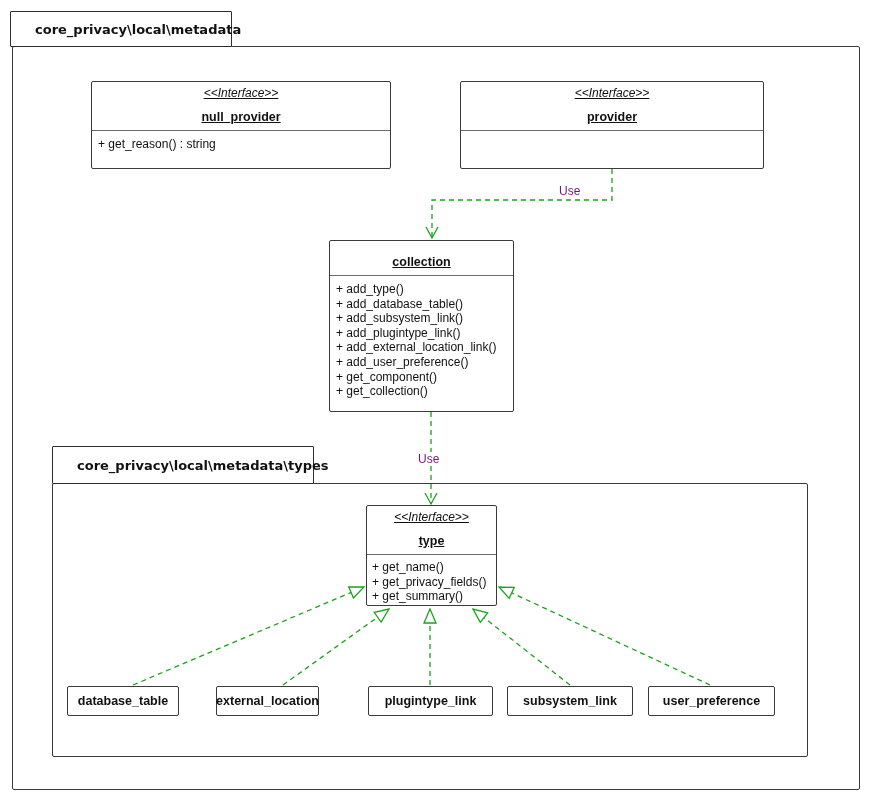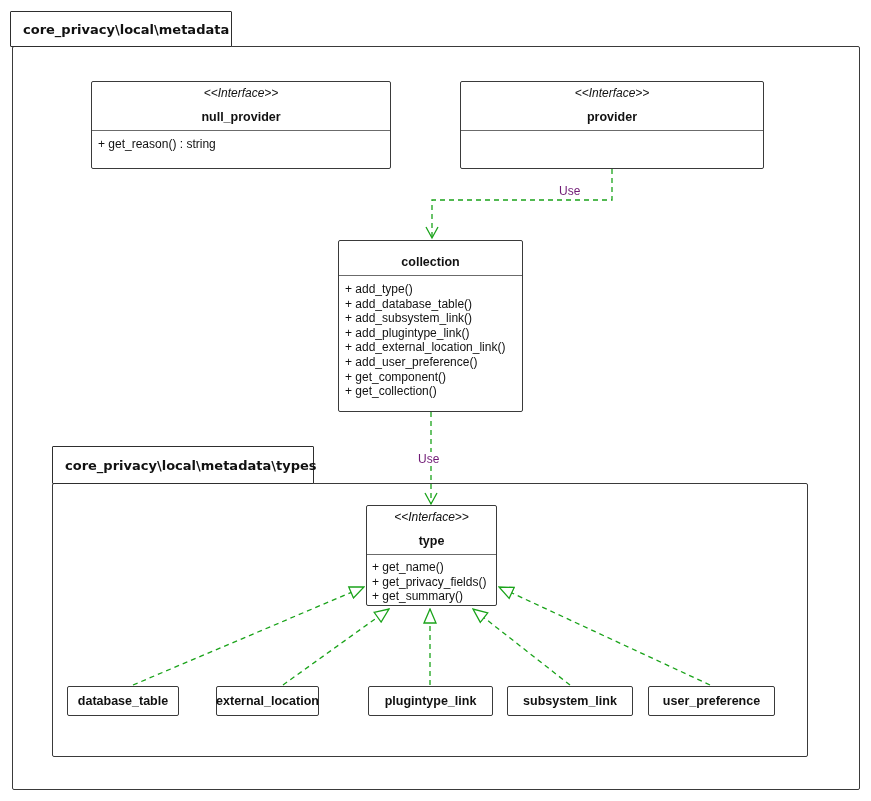--- a/index.html
+++ b/index.html
@@ -13,30 +13,30 @@
     font-family:"Liberation Sans",sans-serif;color:#111;overflow:hidden;
   }
   .pkg-body{
     position:absolute;background:transparent;border:1.4px solid var(--border-dark);
     box-sizing:border-box;z-index:1;border-radius:2px;
   }
   .pkg-title{
     position:absolute;background:var(--background);border:1.6px solid #2e2e2e;
     box-sizing:border-box;z-index:3;display:flex;align-items:center;
     font-family:"DejaVu Sans",sans-serif;font-weight:bold;font-size:13px;
-    padding:0 12px;letter-spacing:0;border-radius:1px;
+    padding:0 24px;letter-spacing:0;border-radius:1px;
   }
   .edges{position:absolute;left:0;top:0;z-index:2;pointer-events:none;}
   .edge{fill:none;stroke:var(--arrow-green,#1aa31a);stroke-width:1.3;stroke-dasharray:5 4;}
   .box{
     position:absolute;background:var(--background);border:1.4px solid var(--border-dark);
     box-sizing:border-box;z-index:3;border-radius:2px;
   }
   .cls-header{
-    text-align:center;border-bottom:1px solid #6b6b6b;padding:4px 4px 5px;
+    text-align:center;border-bottom:1px solid #6b6b6b;padding:4px 4px 5px;text-decoration:underline;
   }
   .stereo{font-style:italic;font-size:12px;line-height:14px;}
   .cls-name{font-weight:bold;font-size:12.5px;line-height:16px;font-family:"Liberation Sans",sans-serif;margin-top:9px;}
   .cls-body{padding:6px 3px 6px 6px;font-size:12px;line-height:14.6px;white-space:nowrap;}
   .leaf{
     position:absolute;top:686px;height:30px;z-index:3;box-sizing:border-box;
     display:flex;align-items:center;justify-content:center;
     background:var(--background);border:1.5px solid var(--border-dark);
     font-weight:bold;font-size:12.5px;border-radius:2px;
   }
@@ -88,21 +88,21 @@
     </div>
   </div>
 
   <div class="box" style="left:460px;top:81px;width:304px;height:88px;">
     <div class="cls-header">
       <div class="stereo">&lt;&lt;Interface&gt;&gt;</div>
       <div class="cls-name">provider</div>
     </div>
   </div>
 
-  <div class="box" style="left:338px;top:240px;width:185px;height:172px;">
+  <div class="box" style="left:329px;top:240px;width:185px;height:172px;">
     <div class="cls-header">
       <div class="cls-name">collection</div>
     </div>
     <div class="cls-body">
       <div>+ add_type()</div>
       <div>+ add_database_table()</div>
       <div>+ add_subsystem_link()</div>
       <div>+ add_plugintype_link()</div>
       <div>+ add_external_location_link()</div>
       <div>+ add_user_preference()</div>

